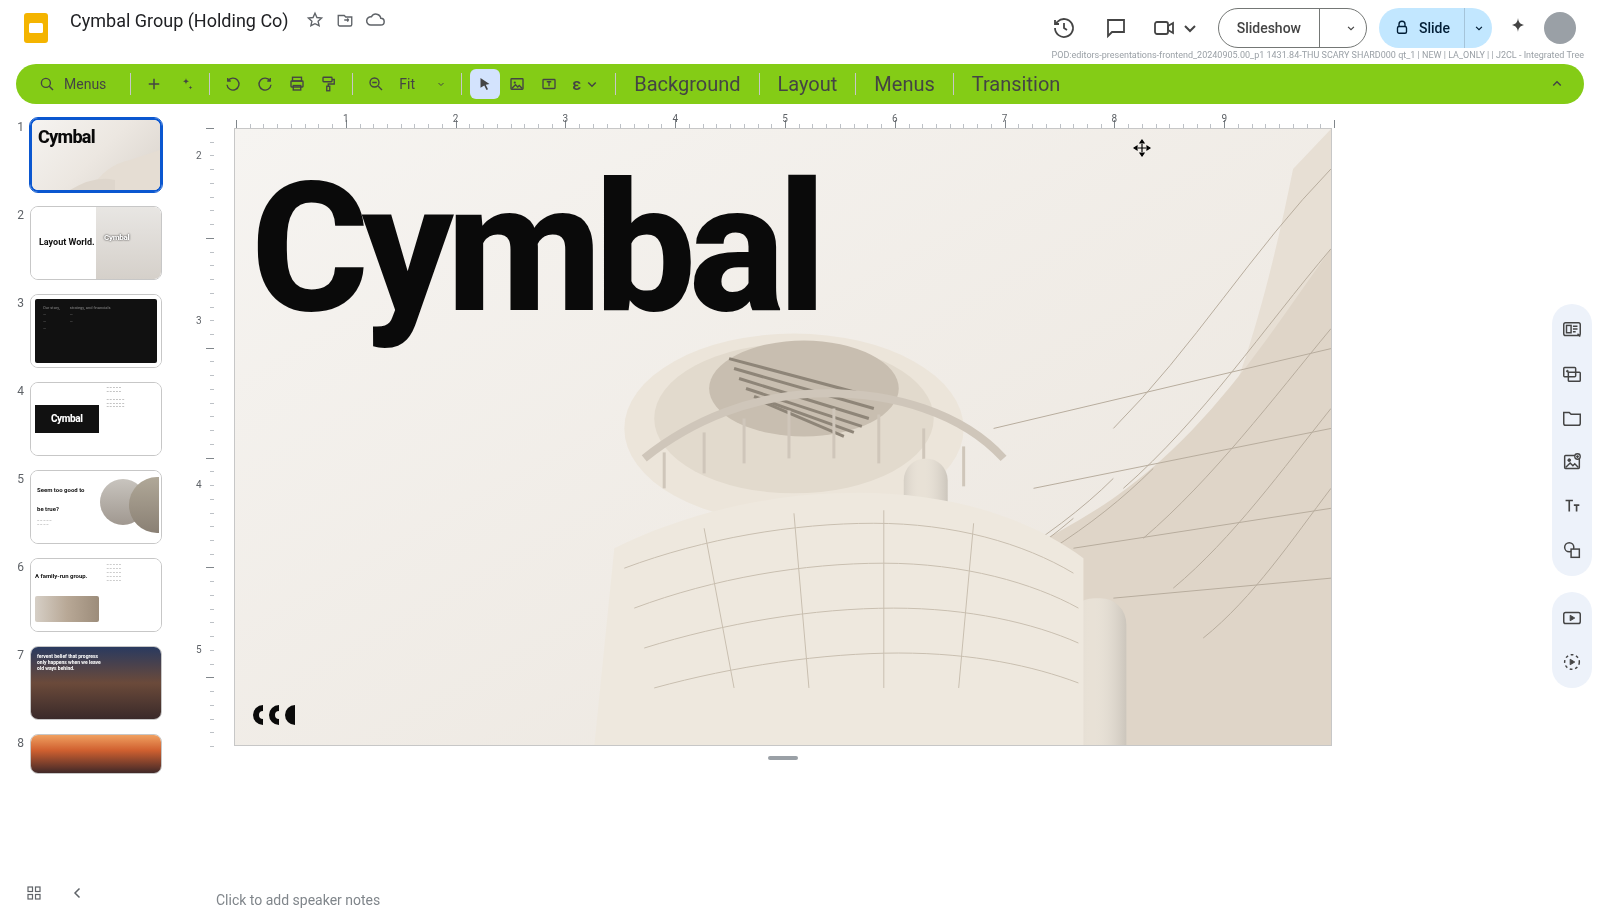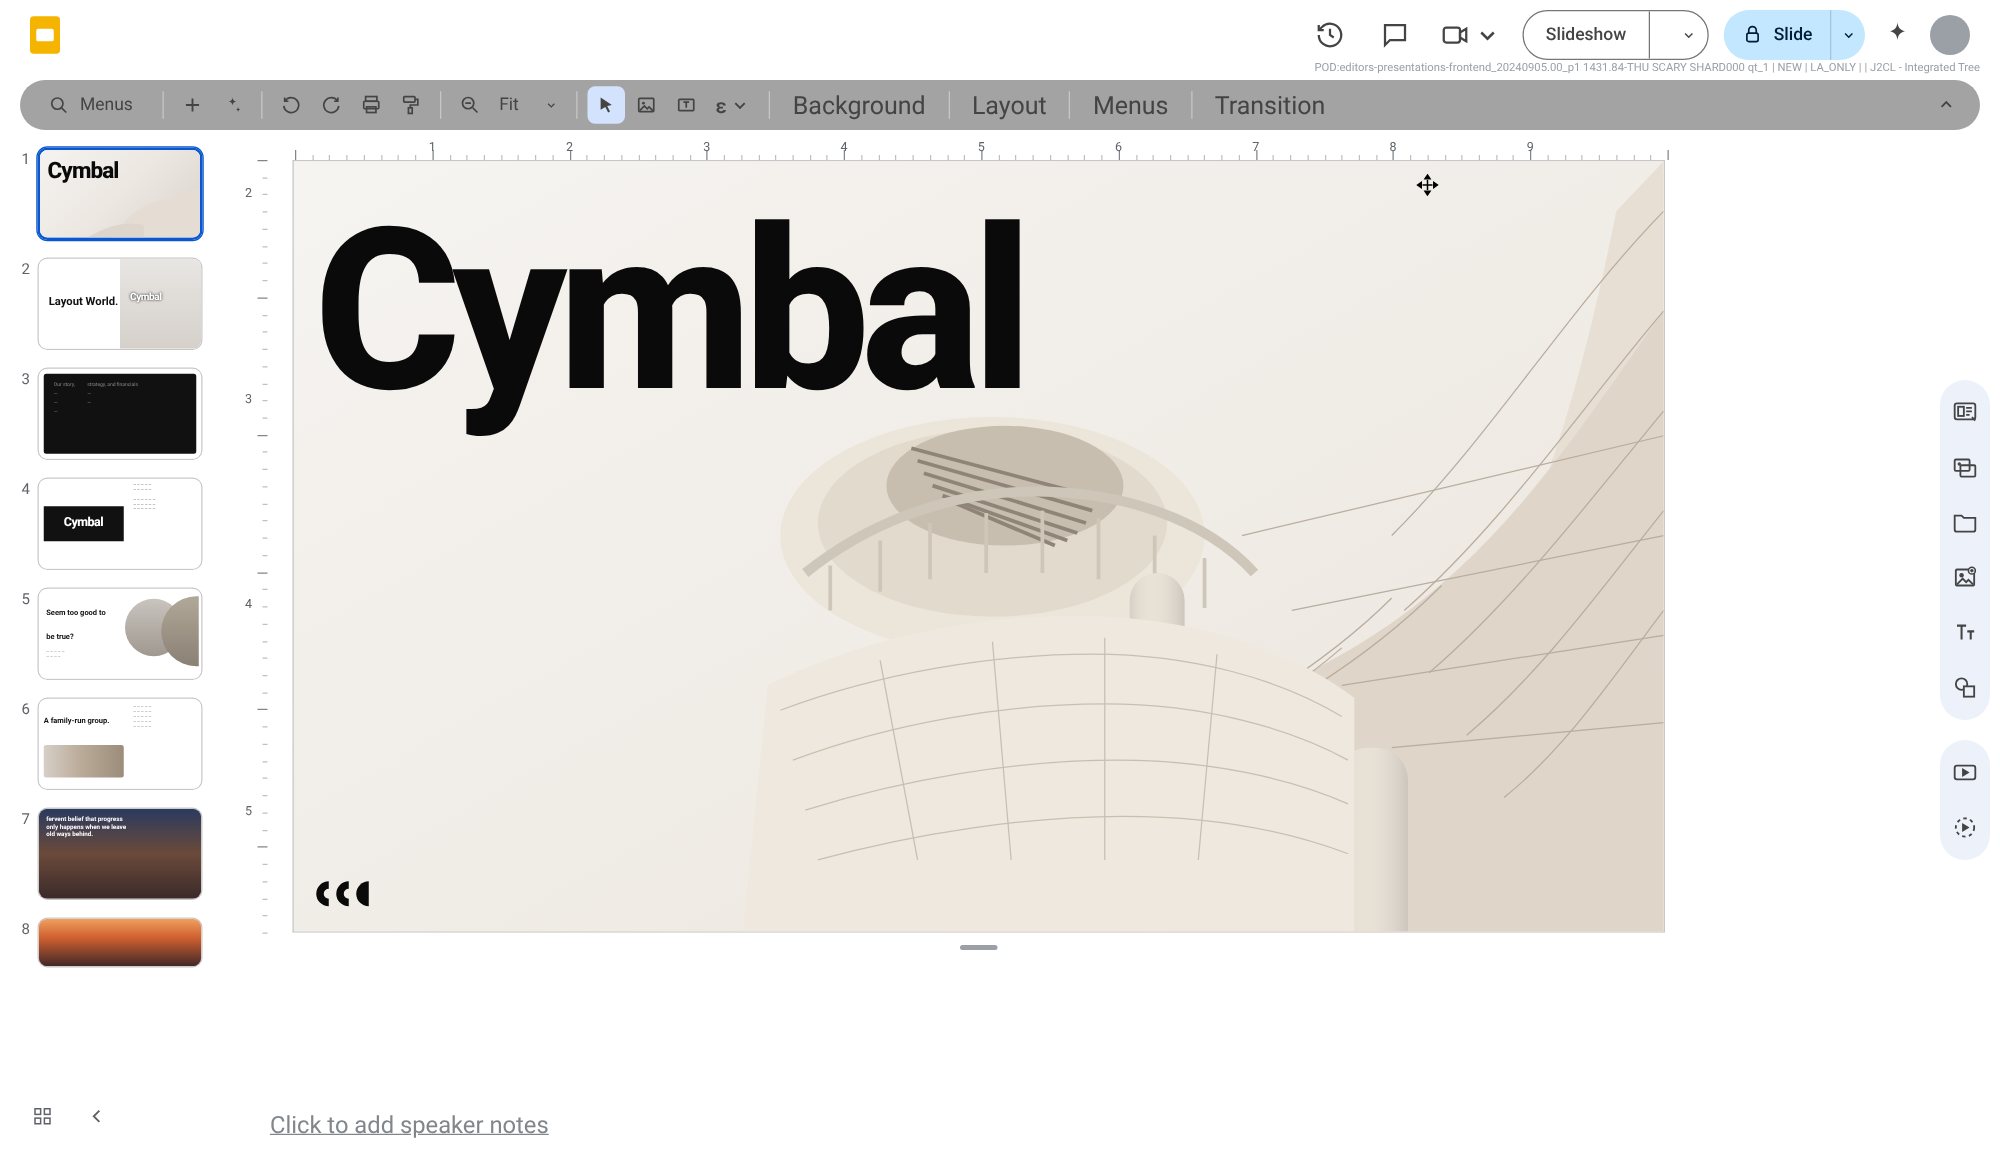--- a/index.html
+++ b/index.html
@@ -22,21 +22,21 @@
 .slideshow-main { padding: 0 18px; font-size: 14px; color: #444; font-weight: 500; border-right: 1px solid #747775; height: 100%; display: flex; align-items: center; }
 .slideshow-drop { width: 30px; display: flex; align-items: center; justify-content: center; height: 100%; }
 .share-btn { display: flex; align-items: center; background: #c2e7ff; border-radius: 20px; height: 40px; cursor: pointer; }
 .share-main { padding: 0 14px 0 14px; display: flex; align-items: center; gap: 8px; font-size: 14px; font-weight: 500; color: #001d35; }
 .share-drop { width: 28px; display: flex; align-items: center; justify-content: center; border-left: 1px solid rgba(0,0,0,.15); height: 100%; }
 .gemini-sparkle { width: 28px; height: 28px; display:flex; align-items:center; justify-content:center; }
 .avatar { width: 32px; height: 32px; border-radius: 50%; background: #9aa0a6; cursor: pointer; }
 .build-info { position: absolute; top: 50px; right: 16px; font-size: 9px; color: #9aa0a6; }
 
 
-.toolbar { margin: 4px 16px 0 16px; background: #a3a3a3; border-radius: 24px; height: 40px; display: flex; align-items: center; padding: 0 12px; gap: 2px; }
+.toolbar { margin: 4px 16px 0 16px; background: #84cc16; border-radius: 24px; height: 40px; display: flex; align-items: center; padding: 0 12px; gap: 2px; }
 .tb-search { display: flex; align-items: center; gap: 8px; padding: 4px 10px; border-radius: 6px; cursor: pointer; margin-right: 6px; }
 .tb-search svg { width: 18px; height: 18px; fill: #444; }
 .tb-menus { font-size: 14px; color: #444; }
 .tb-sep { width: 1px; height: 22px; background: #c7c7c7; margin: 0 6px; }
 .tb-btn { width: 30px; height: 30px; display: flex; align-items: center; justify-content: center; border-radius: 6px; cursor: pointer; }
 .tb-btn svg { width: 18px; height: 18px; fill: #444; }
 .tb-btn.active { background: #d3e3fd; }
 .tb-zoom { display: flex; align-items: center; gap: 4px; padding: 2px 6px; cursor: pointer; min-width: 60px; }
 .tb-zoom-text { font-size: 14px; color: #444; flex:1; }
 .tb-text-btn { font-size: 20px; color: #444; padding: 6px 10px; border-radius: 6px; cursor: pointer; }
@@ -68,21 +68,21 @@
 .slide-handle { position:absolute; bottom:-14px; left:50%; transform:translateX(-50%); width:30px; height:4px; background:#9aa0a6; border-radius:2px; }
 .cursor-move { position:absolute; top:10px; right:180px; width:18px; height:18px; display:flex; align-items:center; justify-content:center; }
 
 .side-panel { width: 56px; background: #fff; display: flex; flex-direction: column; align-items: center; padding-top: 200px; gap: 8px; flex-shrink: 0; }
 .sp-btn { width: 40px; height: 40px; border-radius: 10px; display: flex; align-items: center; justify-content: center; cursor: pointer; }
 .sp-btn svg { width: 22px; height: 22px; fill: #444; stroke:#444; }
 .sp-group { background:#edf2fa; border-radius:20px; padding:6px 0; display:flex; flex-direction:column; gap:4px; }
 
 
 .notes-bar { position: absolute; bottom: 0; left: 200px; right: 56px; height: 40px; background: #fff; border-top: 1px solid transparent; display:flex; align-items:center; padding: 0 16px; border-radius: 0; }
-.notes-text { font-size: 19px; color: #80868b; text-decoration: underline; }
+.notes-text { font-size: 14px; color: #80868b; }
 
 
 .bottom-left { position: absolute; bottom: 8px; left: 16px; display: flex; gap: 8px; align-items: center; }
 .bl-btn { width: 36px; height: 36px; display:flex; align-items:center; justify-content:center; cursor:pointer; border-radius:6px; }
 .bl-btn svg { width:18px; height:18px; fill:#5f6368; }
 
 
 .filmstrip::-webkit-scrollbar { width: 10px; }
 .filmstrip::-webkit-scrollbar-thumb { background: #dadce0; border-radius: 5px; }
 
@@ -98,20 +98,38 @@
 <body>
 
 <div class="header">
   <div class="logo">
     <svg viewBox="0 0 36 36">
         <rect x="6" y="3" width="24" height="30" rx="3" fill="#f4b400"></rect>
         <rect x="11" y="13" width="14" height="10" rx="1.5" fill="#fff"></rect>
       </svg>
   </div>
   <div class="title-area">
+    <div class="title-row">
+      <span class="doc-title">Cymbal Group (Holding Co)</span>
+      <span class="title-icon">
+          <svg viewBox="0 0 24 24" width="18" height="18">
+            <path fill="none" stroke="#5f6368" stroke-width="1.8" d="M12 3l2.6 5.7 6.2.6-4.7 4.2 1.4 6.1L12 16.9 6.5 19.6l1.4-6.1L3.2 9.3l6.2-.6z"></path>
+          </svg>
+        </span>
+      <span class="title-icon">
+          <svg viewBox="0 0 24 24" width="18" height="18">
+            <path fill="none" stroke="#5f6368" stroke-width="1.8" d="M3 6h8l2 2h8v10a2 2 0 0 1-2 2H5a2 2 0 0 1-2-2z M11 12h6m0 0-2-2m2 2-2 2"></path>
+          </svg>
+        </span>
+      <span class="title-icon">
+          <svg viewBox="0 0 24 24" width="20" height="20">
+            <path fill="none" stroke="#5f6368" stroke-width="1.8" d="M7 18a5 5 0 1 1 .8-9.94A6 6 0 0 1 19 10a4 4 0 0 1 0 8z"></path>
+          </svg>
+        </span>
+    </div>
   </div>
   <div class="header-right">
     <div class="hr-icon">
         <svg viewBox="0 0 24 24">
           <path fill="none" stroke="#444" stroke-width="1.8" d="M12 7v5l3 2M3 12a9 9 0 1 0 2.64-6.36L3 8"></path>
           <path fill="none" stroke="#444" stroke-width="1.8" d="M3 4v4h4"></path>
         </svg>
       </div>
     <div class="hr-icon">
         <svg viewBox="0 0 24 24">

